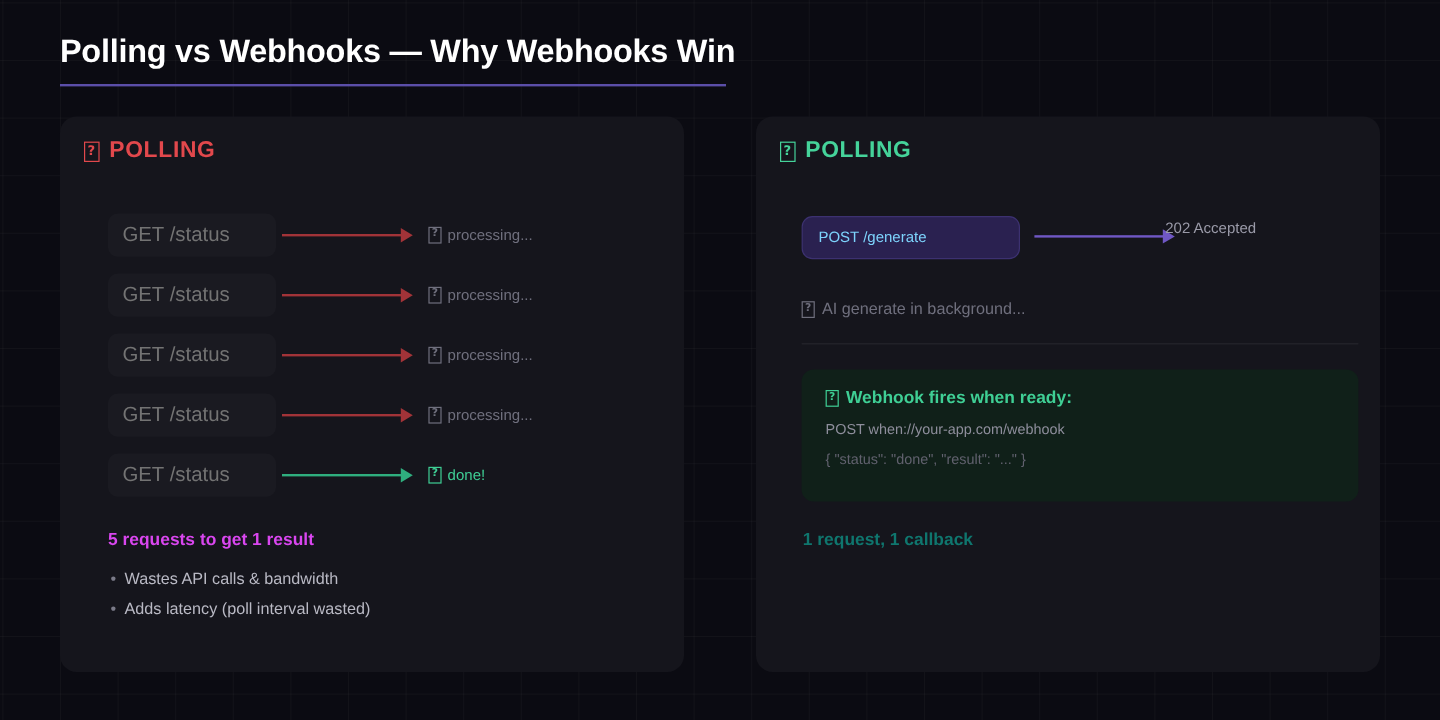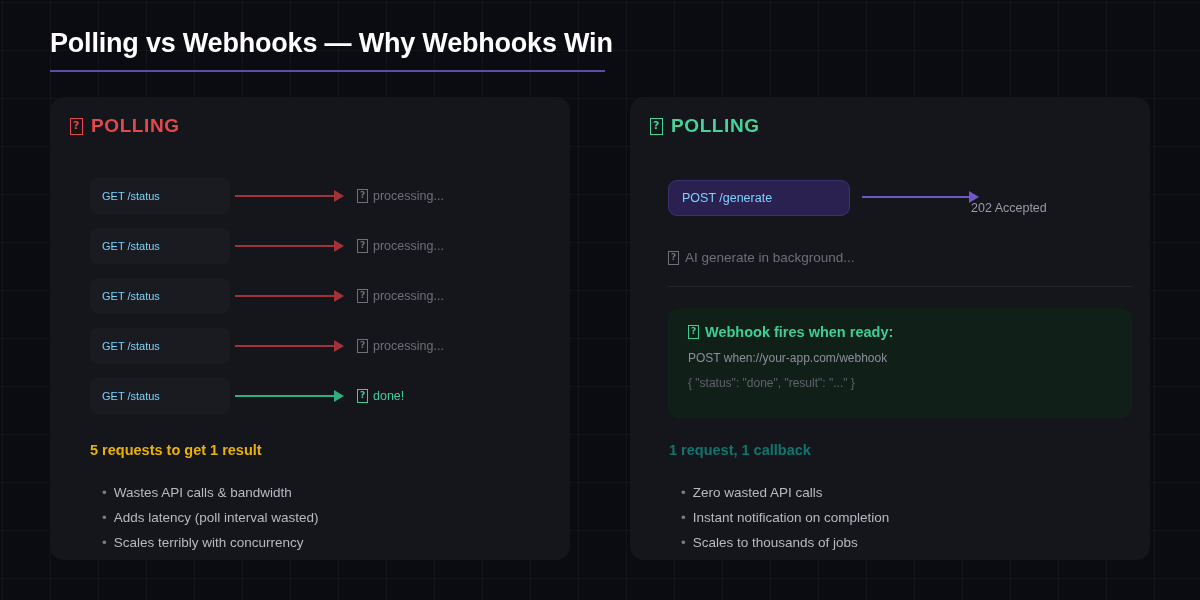--- a/index.html
+++ b/index.html
@@ -108,22 +108,22 @@
   }
   .req-pill {
     width: 140px;
     height: 36px;
     border-radius: 8px;
     background: rgba(255,255,255,0.022);
     display: flex;
     align-items: center;
     padding-left: 12px;
     box-sizing: border-box;
-    font-size: 11px;
-    color: #7dd3fc;
+    font-size: 17px;
+    color: #737373;
     flex: none;
   }
   .arrow {
     position: relative;
     height: 2px;
     margin-left: 5px;
     flex: none;
   }
   .arrow::after {
     content: "";
@@ -149,25 +149,25 @@
   .resp-pending { color: #6f6f7d; }
   .resp-done    { color: #3fcf95; }
 
   
   .summary-title {
     position: absolute;
     font-size: 14.5px;
     font-weight: bold;
     white-space: nowrap;
   }
-  .sum-red   { color: #eab308; }
+  .sum-red   { color: #d946ef; }
   .sum-green { color: #0f766e; }
   .bullets {
     position: absolute;
-    margin: 12px;
+    margin: 2px;
     padding: 0;
     list-style: none;
   }
   .bullets li {
     font-size: 13.5px;
     color: #b9b9c4;
     line-height: 25px;
     white-space: nowrap;
   }
   .bullets li::before {
@@ -196,21 +196,21 @@
   .wh-arrow-wrap {
     position: absolute;
     left: 857px;
     top: 196px;
     display: flex;
     align-items: center;
   }
   .accepted {
     position: absolute;
     left: 971px;
-    top: 201px;
+    top: 183px;
     font-size: 12.5px;
     color: #9a9aa8;
     white-space: nowrap;
   }
   .bg-proc {
     position: absolute;
     left: 668px;
     top: 250px;
     font-size: 13.5px;
     color: #6f6f7d;
@@ -319,21 +319,20 @@
     <div class="resp-txt resp-done">
       <span class="tofu tofu-sm">?</span>
       <span>done!</span>
     </div>
   </div>
 
   <div class="summary-title sum-red" style="left:90px; top:442px">5 requests to get 1 result</div>
   <ul class="bullets" style="left:90px; top:468px">
     <li>Wastes API calls &amp; bandwidth</li>
     <li>Adds latency (poll interval wasted)</li>
-    <li>Scales terribly with concurrency</li>
   </ul>
 
   <div class="card card-right">
     <div class="card-head head-webhooks">
       <span class="tofu">?</span>
       <span>POLLING</span>
     </div>
   </div>
 
   <div class="post-pill">POST /generate</div>
@@ -351,19 +350,14 @@
   <div class="cb-box">
     <div class="cb-title">
       <span class="tofu tofu-sm">?</span>
       <span>Webhook fires when ready:</span>
     </div>
     <div class="cb-line">POST when://your-app.com/webhook</div>
     <div class="cb-json">{ "status": "done", "result": "..." }</div>
   </div>
 
   <div class="summary-title sum-green" style="left:669px; top:442px">1 request, 1 callback</div>
-  <ul class="bullets" style="left:669px; top:468px">
-    <li>Zero wasted API calls</li>
-    <li>Instant notification on completion</li>
-    <li>Scales to thousands of jobs</li>
-  </ul>
 
 </div>
 
 </body></html>

